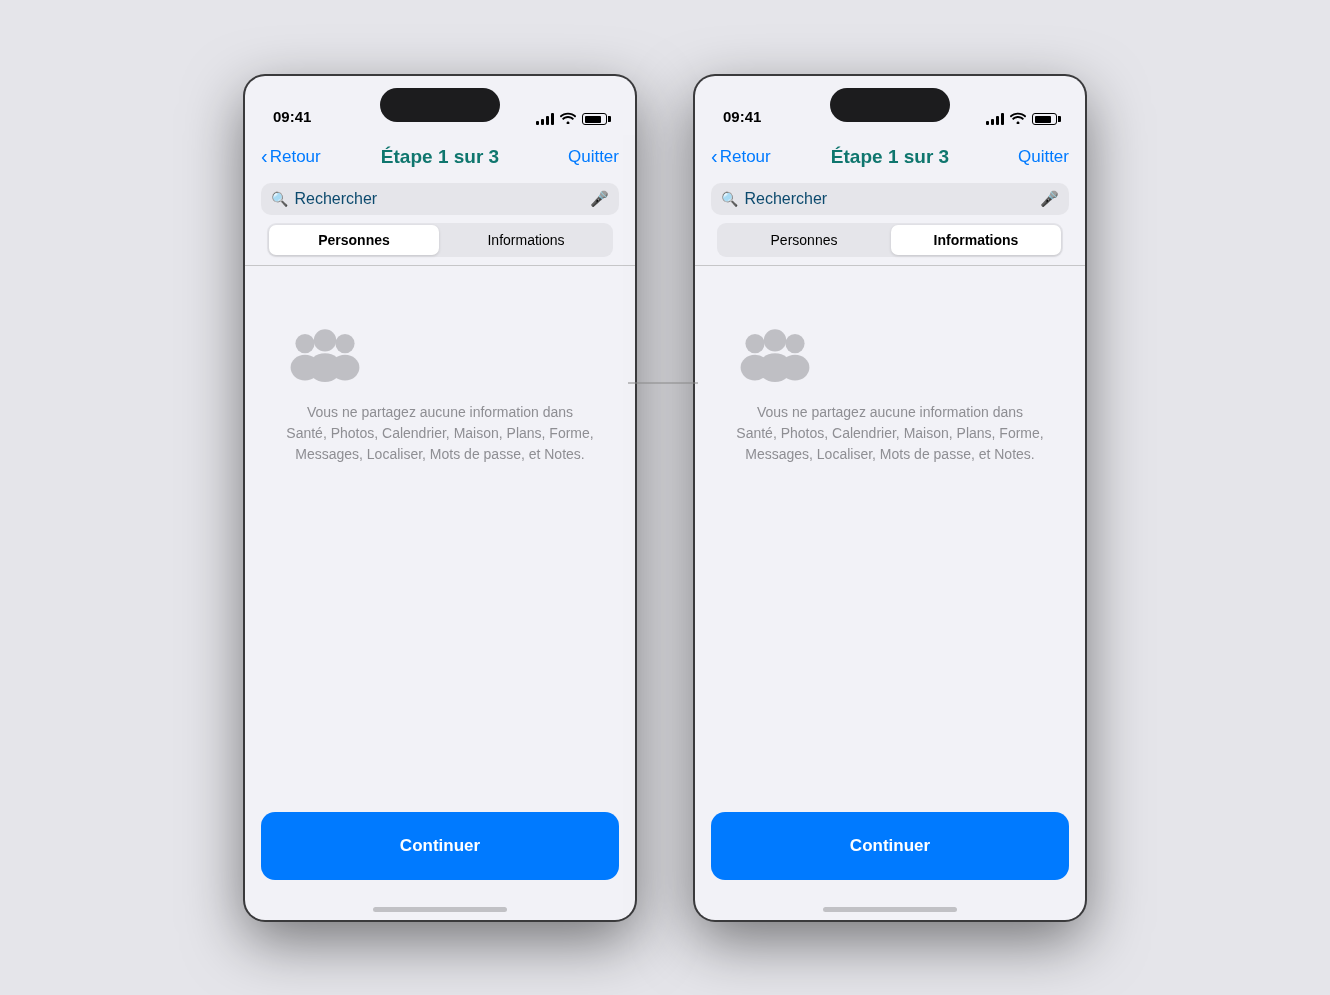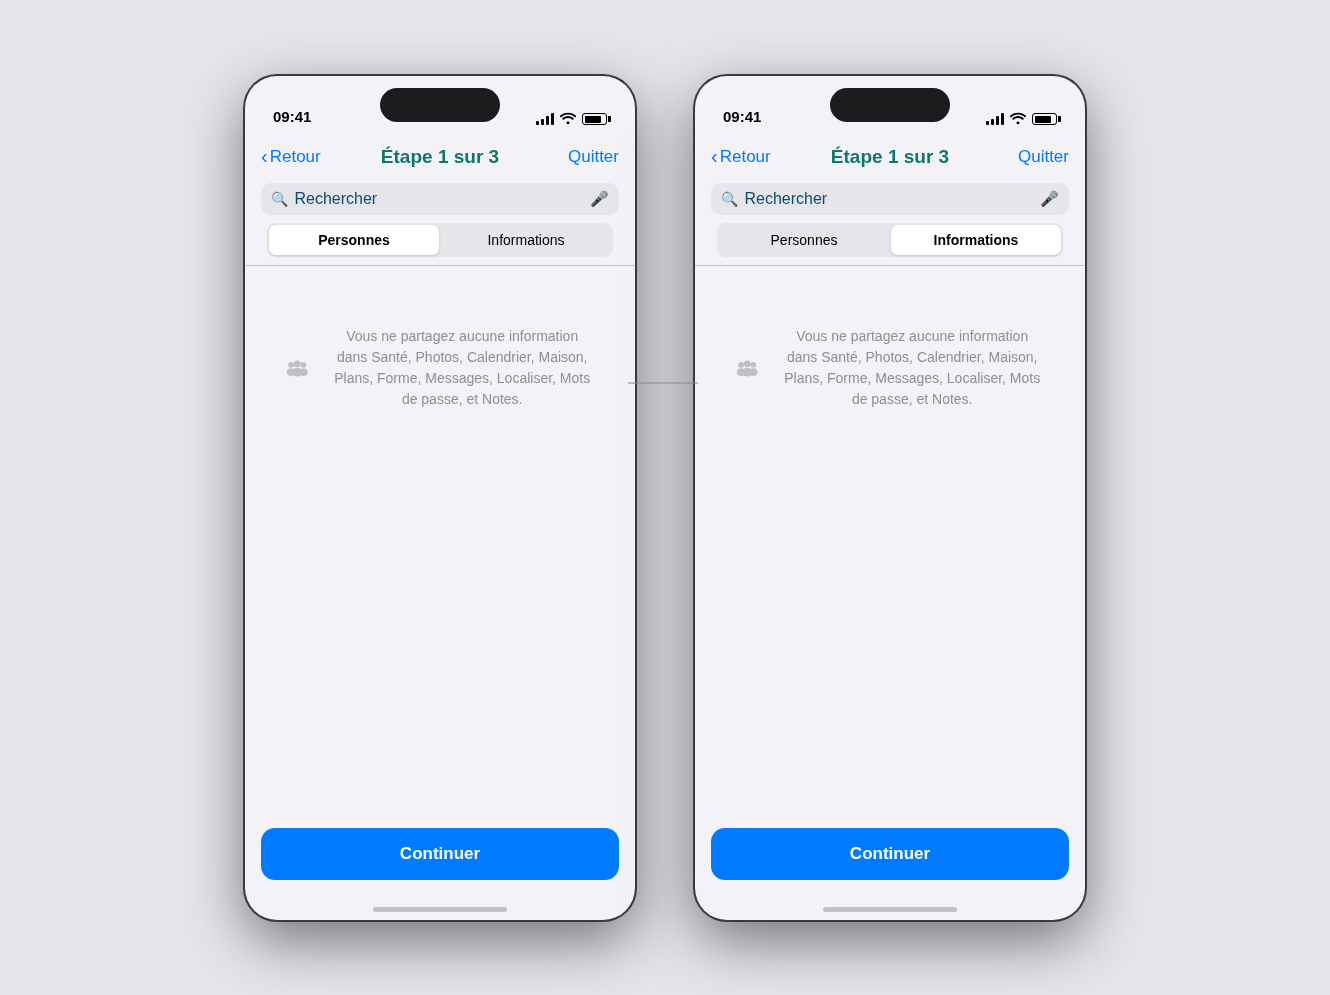--- a/index.html
+++ b/index.html
@@ -20,21 +20,21 @@
       align-items: center;
       gap: 60px;
       position: relative;
     }
 
     
     .iphone {
       width: 390px;
       height: 844px;
       background: #1c1c1e;
-      border-radius: 32px;
+      border-radius: 20px;
       position: relative;
       box-shadow: 0 0 0 2px #3a3a3c, 0 20px 60px rgba(0,0,0,0.5);
       overflow: hidden;
     }
 
     
     .dynamic-island {
       position: absolute;
       top: 12px;
       left: 50%;
@@ -222,22 +222,22 @@
       font-weight: 600;
     }
 
     .segment-btn.inactive {
       background: transparent;
       color: #000;
     }
 
     .empty-state {
       display: flex;
-      flex-direction: row;
-      align-items: center;
+      flex-direction: column;
+      align-items: flex-start;
       justify-content: center;
       padding: 60px 40px 20px;
       gap: 20px;
     }
 
     .empty-text {
       font-size: 14px;
       color: #8e8e93;
       text-align: center;
       line-height: 1.5;
@@ -245,21 +245,21 @@
 
     .continue-btn {
       position: absolute;
       bottom: 40px;
       left: 16px;
       right: 16px;
       background: #007aff;
       color: #fff;
       border-radius: 14px;
       text-align: center;
-      padding: 16px;
+      padding: 24px;
       font-size: 17px;
       font-weight: 600;
     }
 
     .home-indicator {
       position: absolute;
       bottom: 8px;
       left: 50%;
       transform: translateX(-50%);
       width: 134px;

